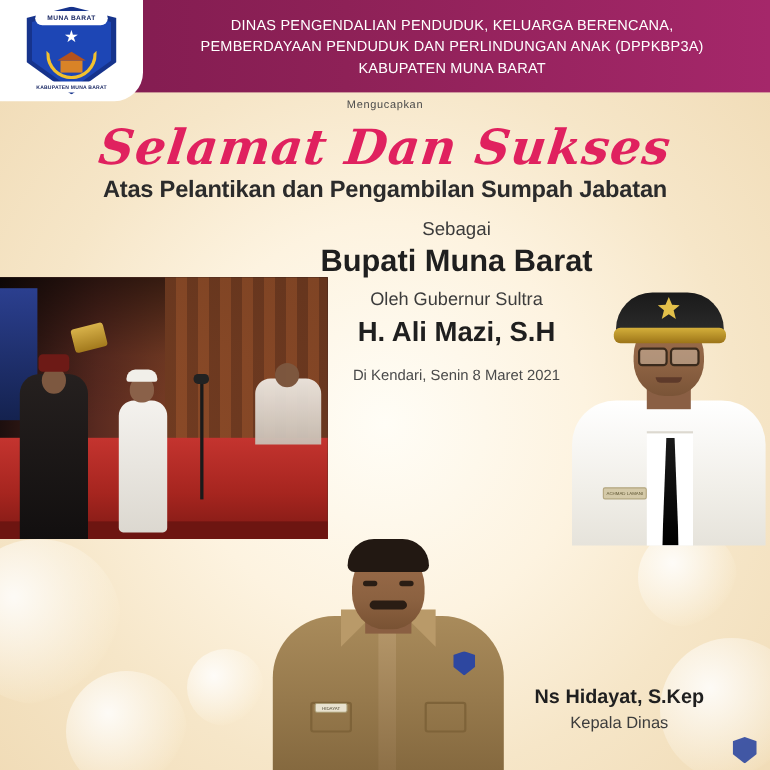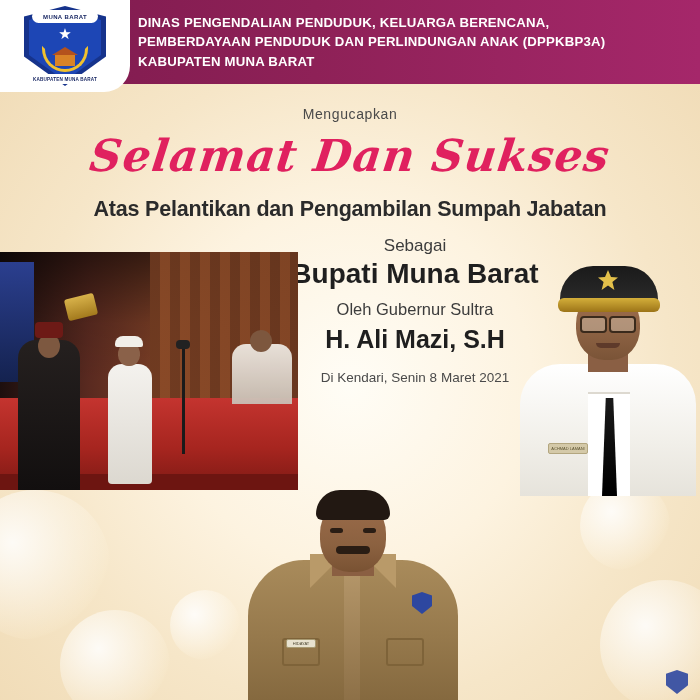--- a/index.html
+++ b/index.html
@@ -27,25 +27,25 @@
 
   
   .header {
     position: absolute; top: 0; left: 0; width: 700px; height: 84px;
     background: linear-gradient(90deg, #7e1a4e 0%, #8e2157 45%, #a5276a 100%);
     display: flex; align-items: center;
   }
   .header-text {
     margin-left: 138px; margin-right: 8px;
     color: #ffffff;
-    font-weight: bold;
+    font-weight: normal;
     font-size: 13.2px;
     line-height: 1.45;
     letter-spacing: 0.2px;
-    text-align: left;
+    text-align: center;
     width: 546px;
   }
   .header-text div { white-space: nowrap; }
 
   
   .logo-plate {
     position: absolute; top: 0; left: 0;
     width: 130px; height: 92px;
     background: #ffffff;
     border-bottom-right-radius: 26px;
@@ -101,34 +101,34 @@
     display: flex; align-items: center; justify-content: center;
   }
   .logo-shield .ribbon span { font-size: 4.6px; color: #11205e; font-weight: bold; letter-spacing: .2px; }
 
   
   .center-col {
     position: absolute; top: 86px; left: 0; width: 700px;
     text-align: center;
   }
   .mengucapkan {
-    font-size: 14px; color: #4a4a4a; letter-spacing: 0.6px; margin-top: 20px;
+    font-size: 10px; color: #4a4a4a; letter-spacing: 0.6px; margin-top: 4px;
   }
   .script {
     font-family: "DejaVu Serif", serif;
     font-style: italic;
     font-weight: bold;
     font-size: 44px;
     color: #e0215f;
     margin-top: 8px;
     letter-spacing: 1px;
     transform: skewX(-7deg);
   }
   .line-atas {
-    font-size: 21.5px; font-weight: bold; color: #2b2b2b; margin-top: 16px;
+    font-size: 21.5px; font-weight: bold; color: #2b2b2b; 
     letter-spacing: -0.2px;
   }
   .name-main {
     font-size: 27px; font-weight: bold; color: #d6215c; margin-top: 12px;
   }
   .sebagai { font-size: 17px; color: #3c3c3c; margin-top: 14px; }
   .jabatan { font-size: 28px; font-weight: bold; color: #1f1f1f; margin-top: 2px; }
   .oleh { font-size: 16.5px; color: #3c3c3c; margin-top: 10px; }
   .gov-name { font-size: 25px; font-weight: bold; color: #1f1f1f; margin-top: 6px; }
   .place-date { font-size: 13.5px; color: #4a4a4a; margin-top: 16px; }
@@ -447,15 +447,19 @@
     <div class="pb-hair"></div>
     <div class="pb-eye-l"></div>
     <div class="pb-eye-r"></div>
     <div class="pb-mustache"></div>
     <div class="pb-badge">
       <span>HIDAYAT</span>
     </div>
     <div class="pb-emblem"></div>
   </div>
 
+  <div class="signer">
+    <div class="signer-name">Ns Hidayat, S.Kep</div>
+    <div class="signer-role">Kepala Dinas</div>
+  </div>
 
   <div class="br-emblem"></div>
 </div>
 
 </body></html>

